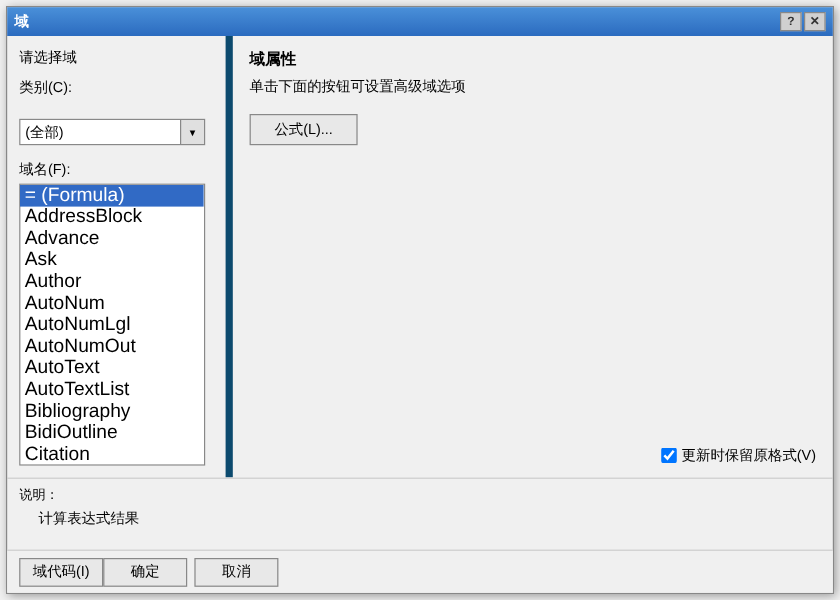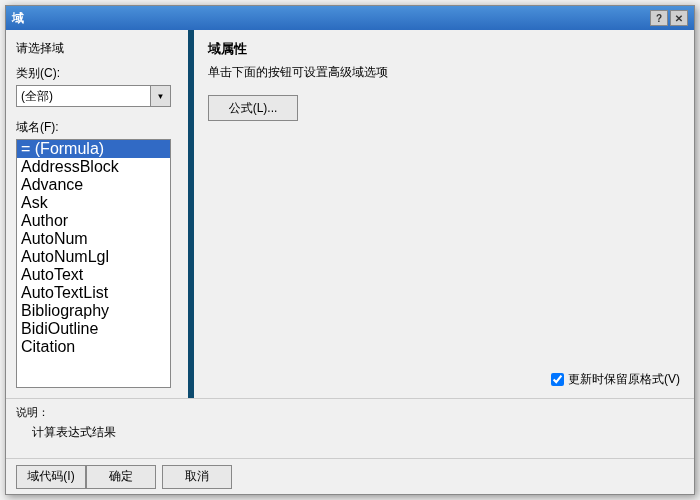--- a/index.html
+++ b/index.html
@@ -69,21 +69,21 @@
     }
     .left-panel-title {
       font-size: 12px;
       margin-bottom: 8px;
     }
     .field-group {
       margin-bottom: 6px;
     }
     .field-label {
       font-size: 12px;
-      margin-bottom: 3px;
+      margin-bottom: 17px;
     }
     .dropdown-wrapper {
       display: flex;
       align-items: center;
       border: 1px solid #888;
       background: white;
       height: 22px;
       width: 155px;
     }
     .dropdown-text {
@@ -261,20 +261,21 @@
       <div class="field-name-label">域名(F):</div>
       <div class="listbox-wrapper">
         <div class="listbox" id="field-listbox">
         <div class="listbox-item selected">= (Formula)</div>
             <div class="listbox-item">AddressBlock</div>
             <div class="listbox-item">Advance</div>
             <div class="listbox-item">Ask</div>
             <div class="listbox-item">Author</div>
             <div class="listbox-item">AutoNum</div>
             <div class="listbox-item">AutoNumLgl</div>
+            <div class="listbox-item">AutoNumOut</div>
             <div class="listbox-item">AutoText</div>
             <div class="listbox-item">AutoTextList</div>
             <div class="listbox-item">Bibliography</div>
             <div class="listbox-item">BidiOutline</div>
             <div class="listbox-item">Citation</div>
           </div>
       </div>
     </div>
 
     <div class="right-panel">

